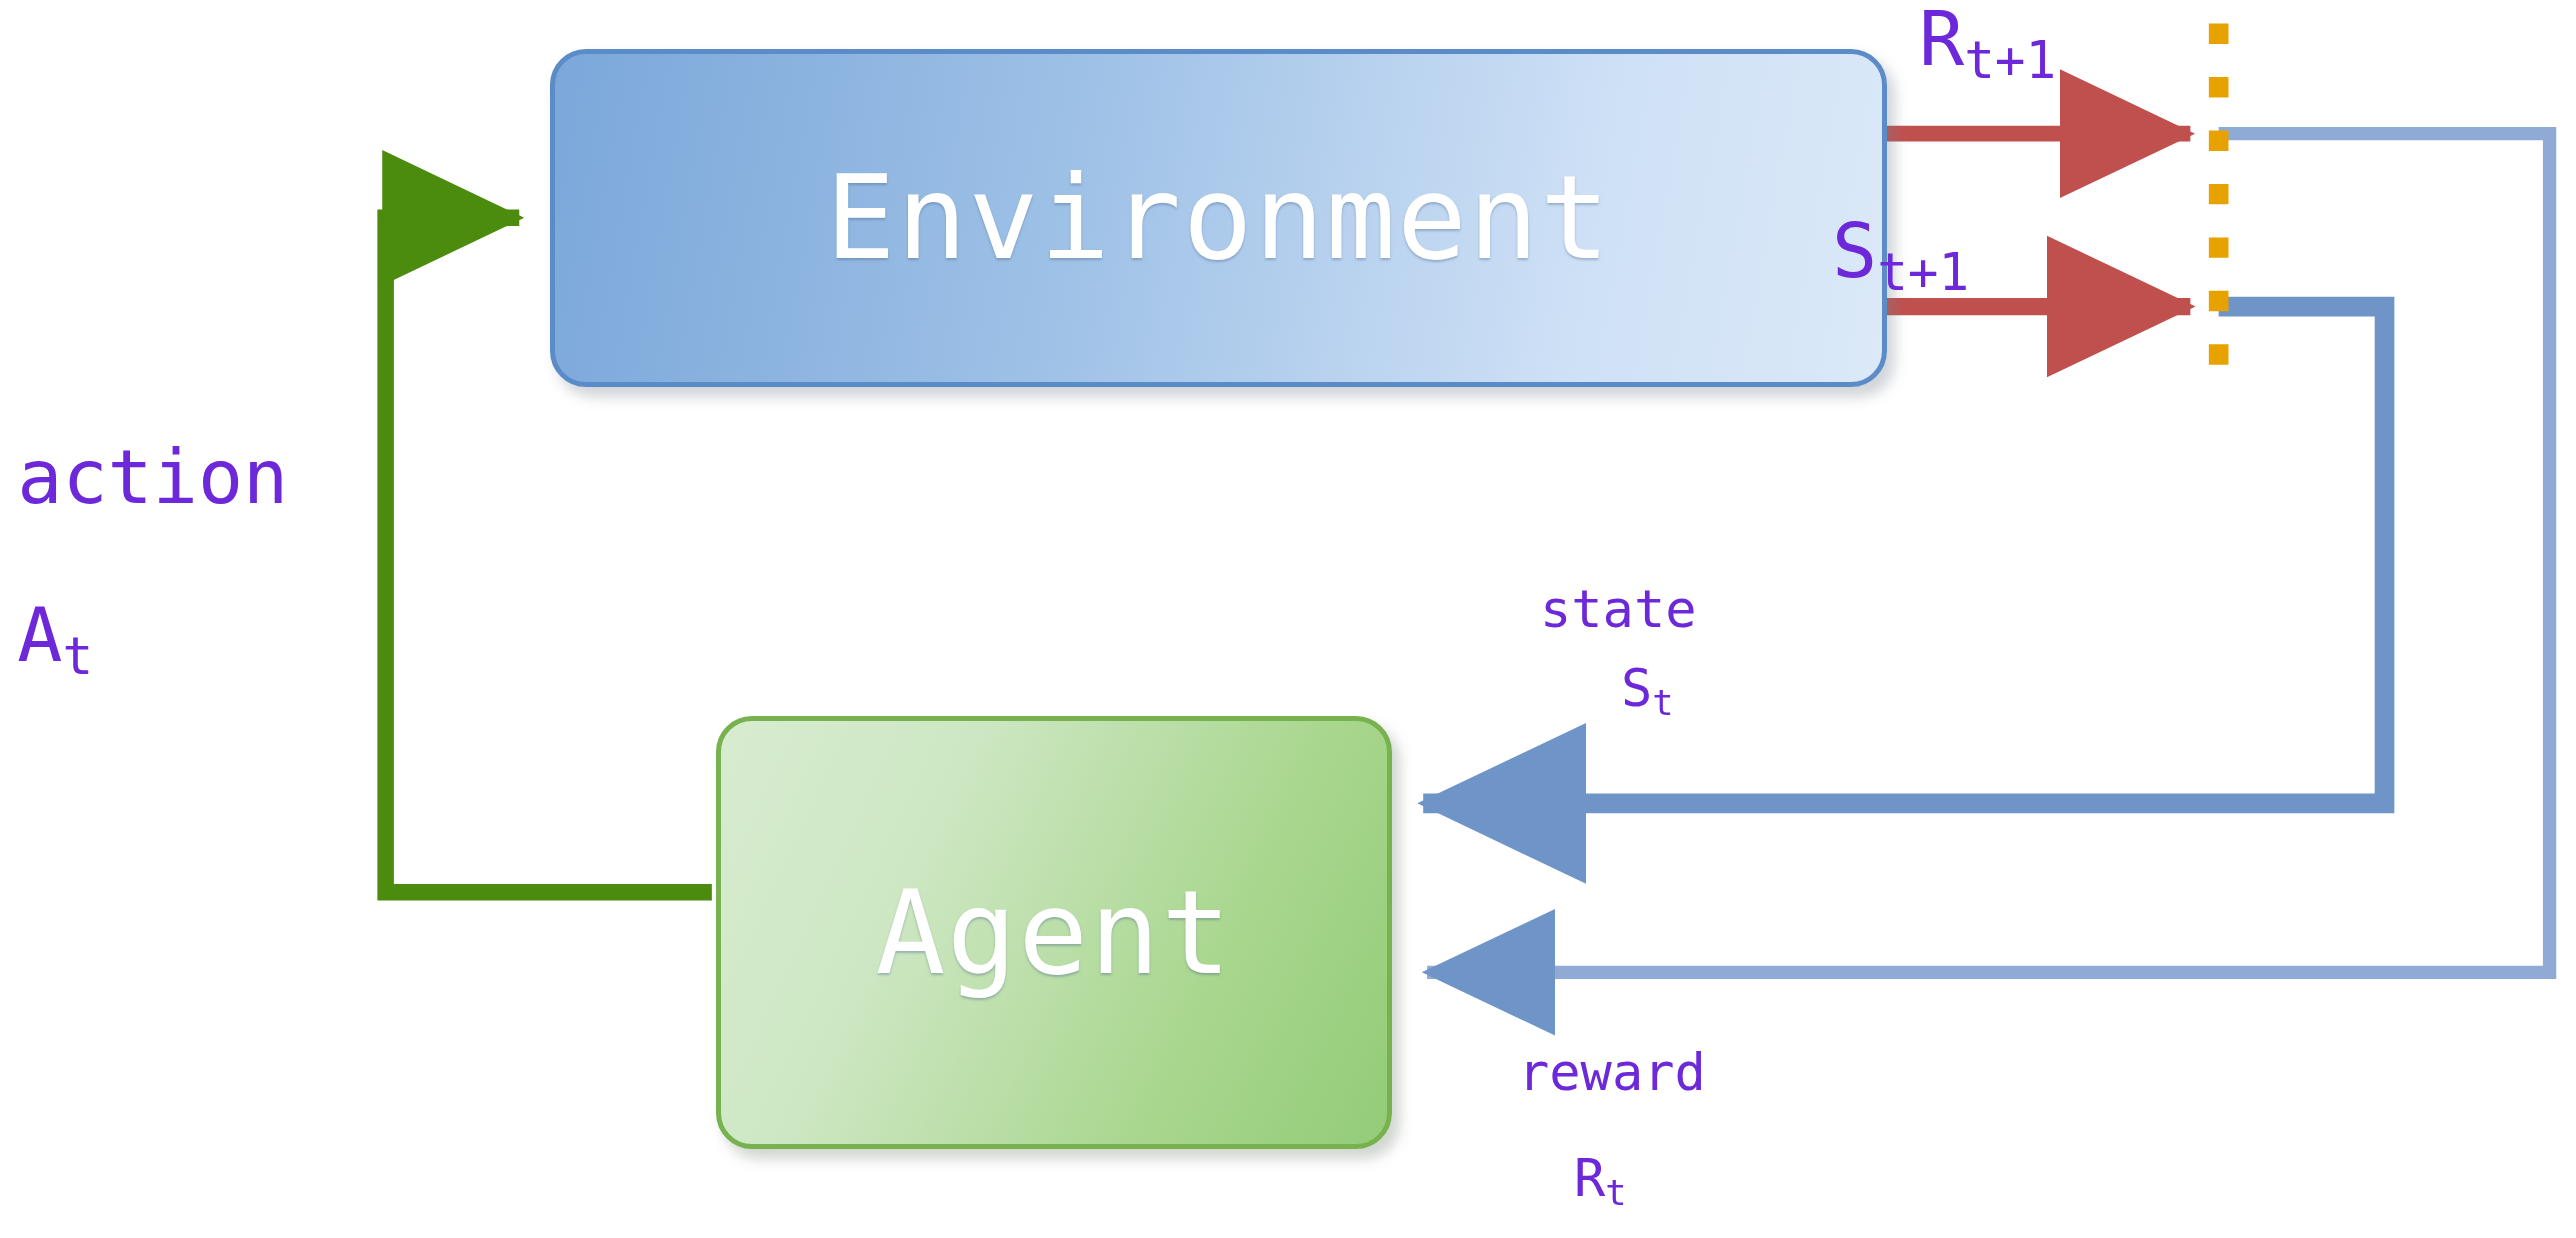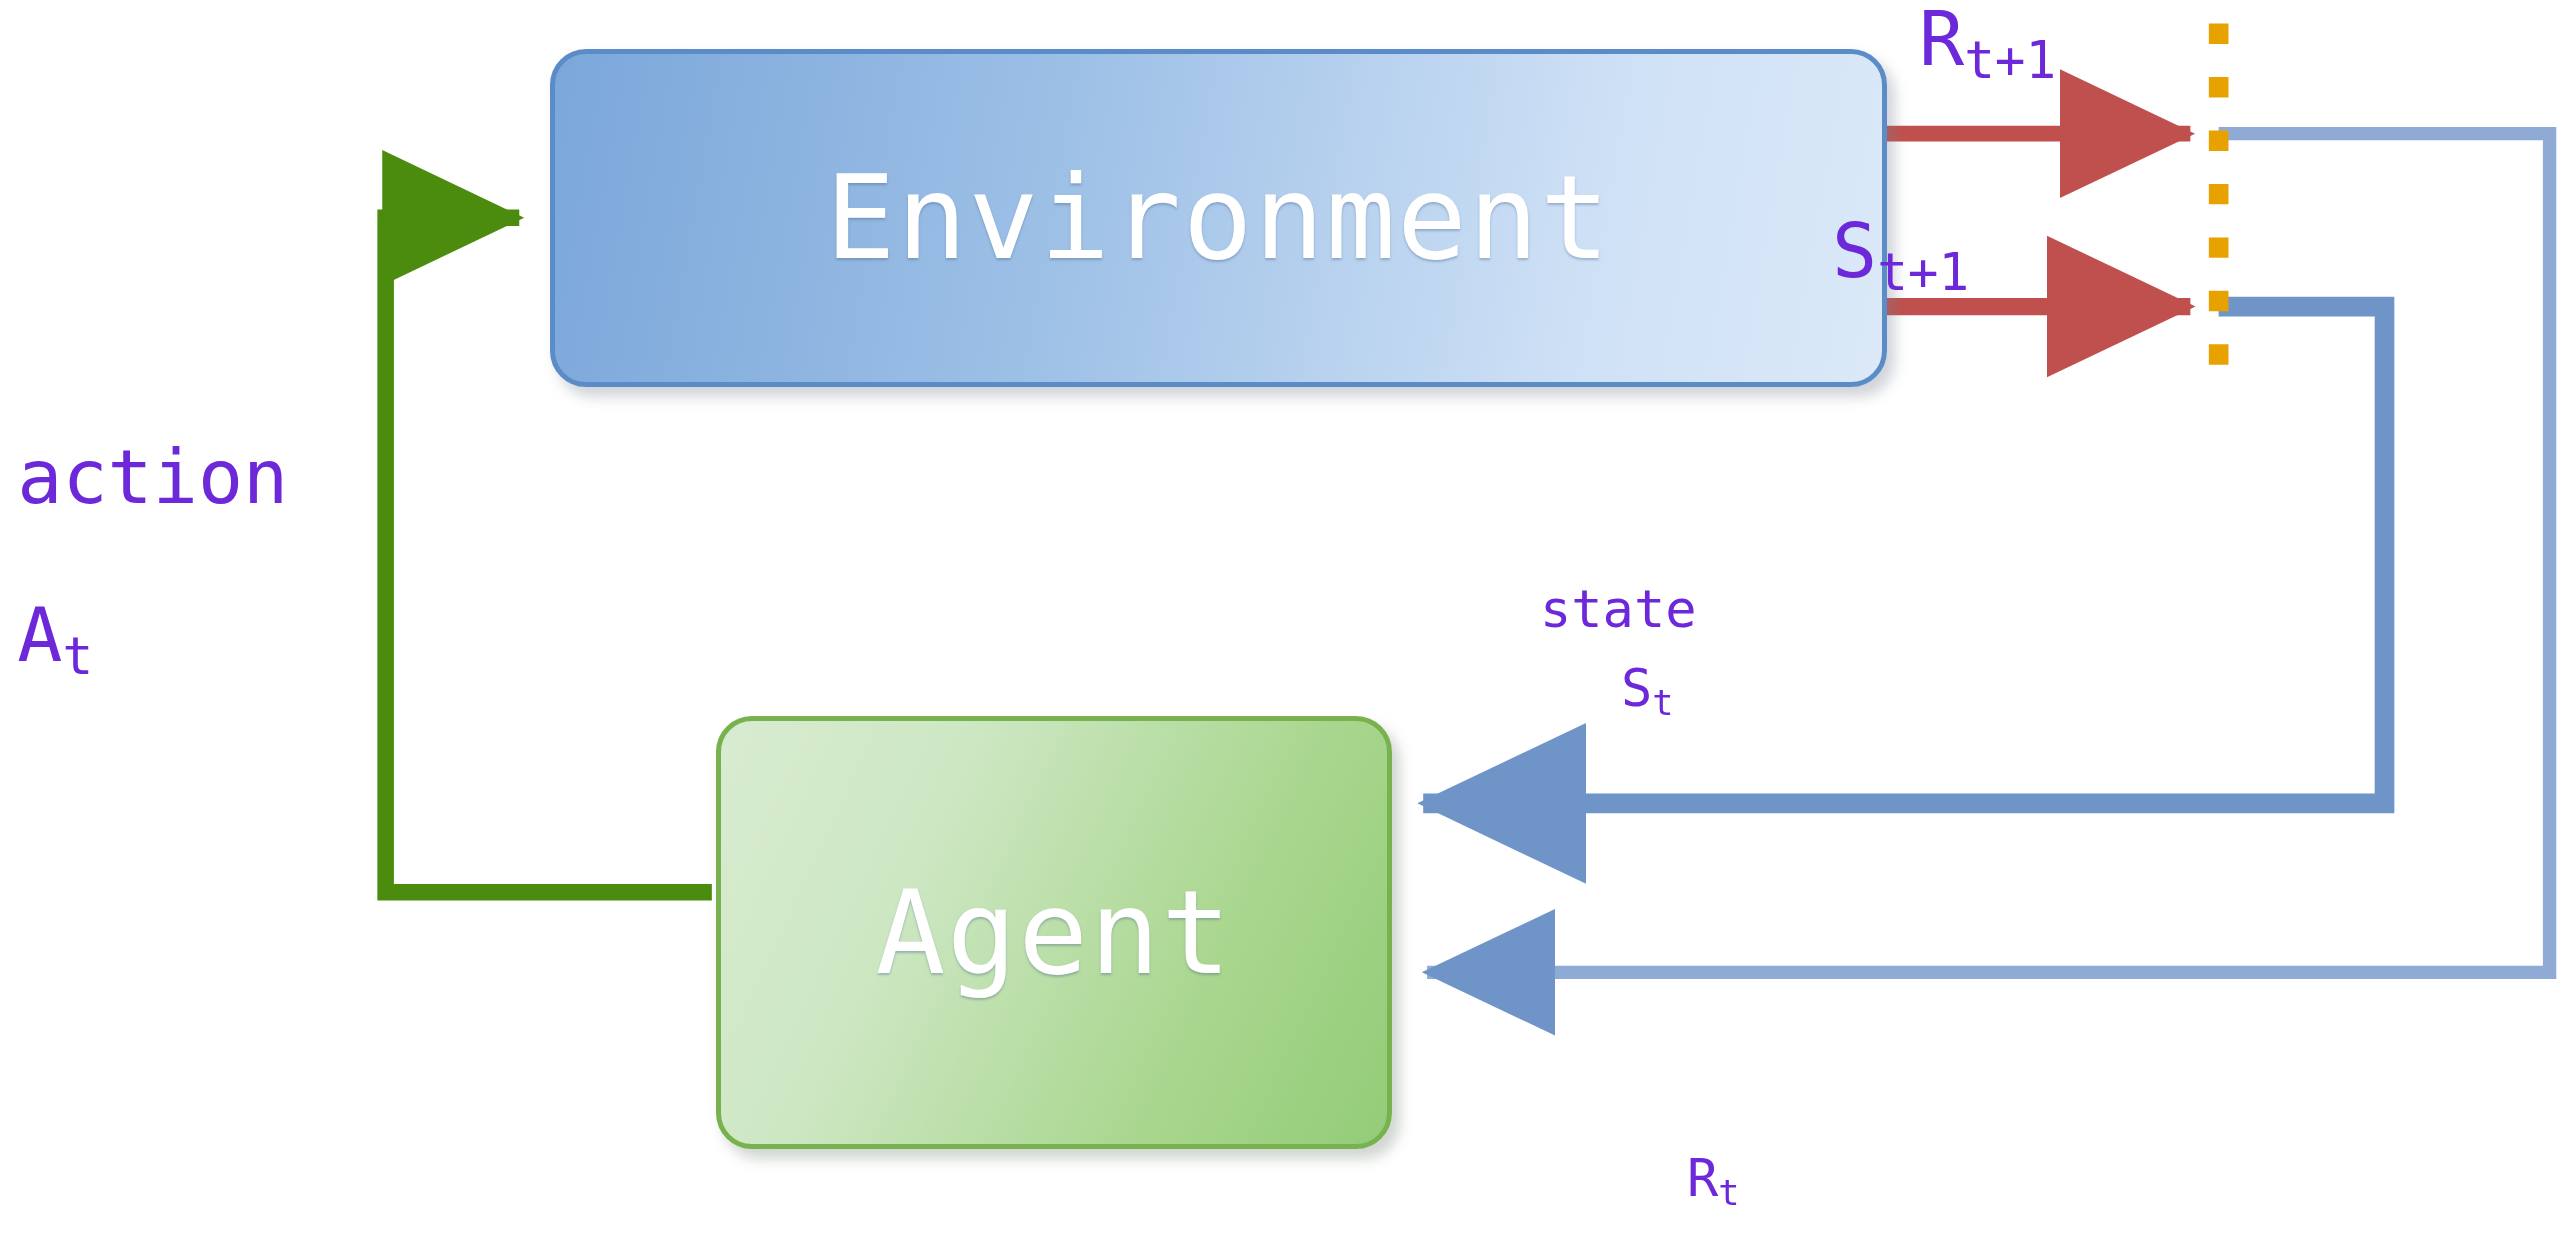--- a/index.html
+++ b/index.html
@@ -84,21 +84,21 @@
   .big   { font-size: 75px; }
   .mid   { font-size: 52px; }
 
   #label-action  { left: 17.3px;   top: 440px;  }
   #label-action-sym { left: 17.3px; top: 550px; margin-top: 48px; }
   #label-rt1     { left: 1919px; top: 1.6px;    }
   #label-st1     { left: 1832px; top: 214px;  }
   #label-state   { left: 1540px; top: 583px;  }
   #label-state-sym { left: 1621px; top: 662px; }
   #label-reward  { left: 1518px; top: 1046px; }
-  #label-reward-sym { left: 1687px; top: 1152px; }
+  #label-reward-sym { left: 1574px; top: 1152px; }
 </style>
 </head>
 <body>
 
 <div id="stage">
 
   <svg id="wires" viewBox="0 0 3276 1575">
     <defs>
       <marker id="mk-green" markerWidth="9" markerHeight="9" refX="8.3" refY="4.5" orient="auto" markerUnits="strokeWidth">
         <path d="M0,0.4 L8.6,4.5 L0,8.6 Z" fill="#4b8b0e"></path>
@@ -148,18 +148,19 @@
 
   <div id="label-st1" class="txt big">
     <span>S</span><sub>t+1</sub>
   </div>
 
   <div id="label-state" class="txt mid">state</div>
   <div id="label-state-sym" class="txt mid">
     <span>S</span><sub>t</sub>
   </div>
 
+  <div id="label-reward" class="txt mid">reward</div>
   <div id="label-reward-sym" class="txt mid">
     <span>R</span><sub>t</sub>
   </div>
 
 </div>
 
 
 </body></html>

